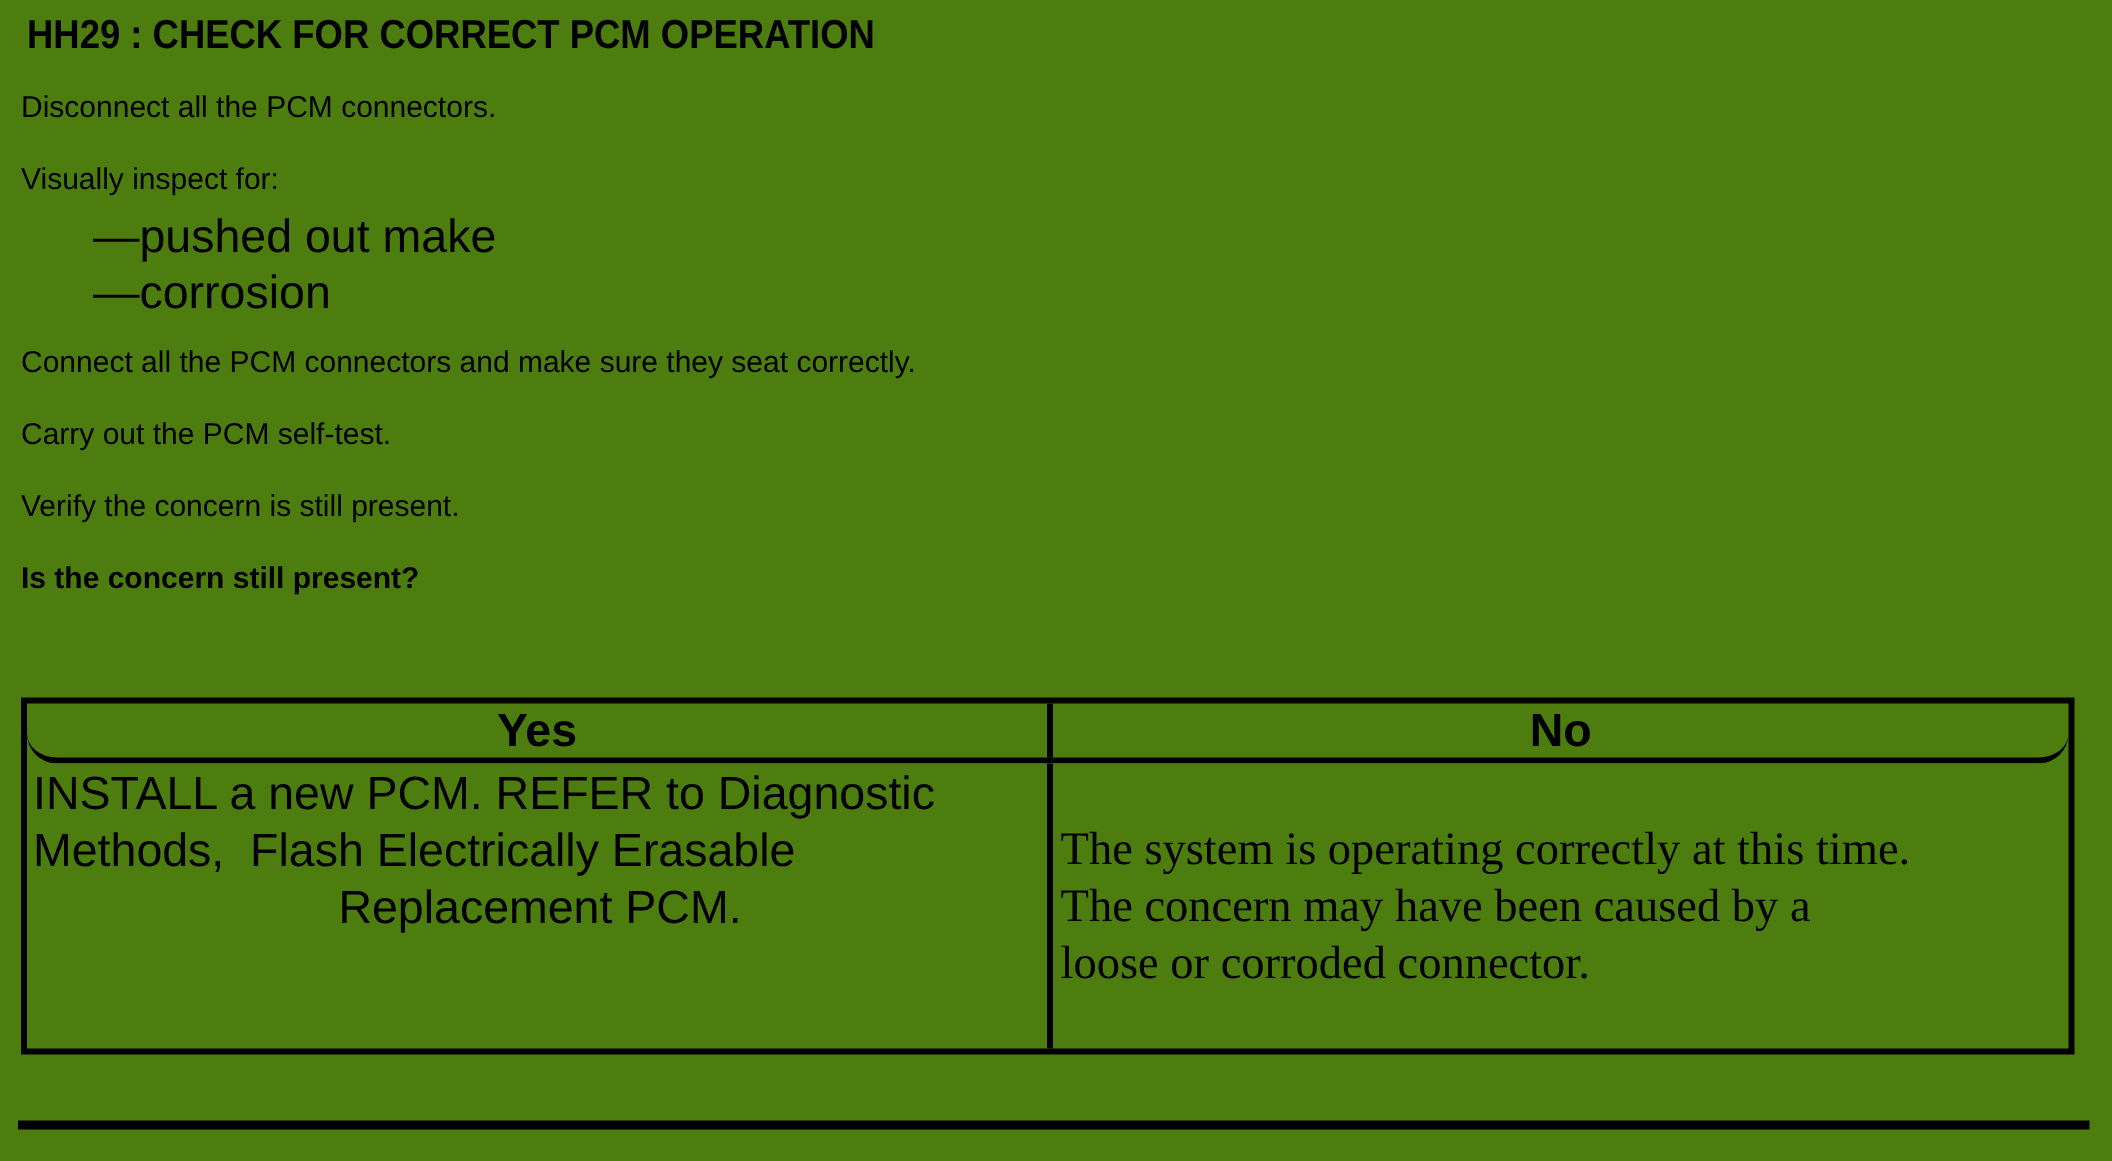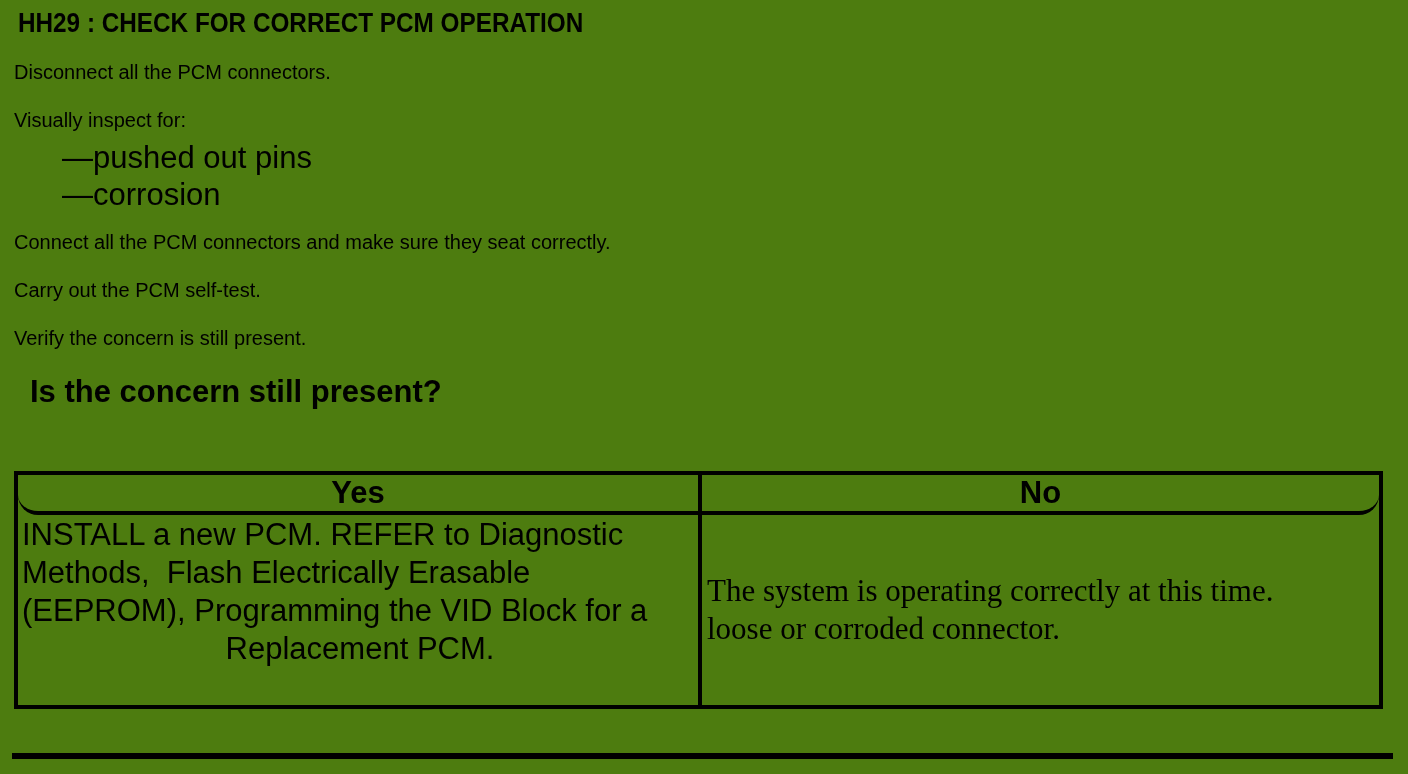--- a/index.html
+++ b/index.html
@@ -35,24 +35,24 @@
   }
   .para.no-gap { margin-bottom: 0; }
   .dash-item {
     font-size: 31px;
     line-height: 37px;
     padding-left: 48px;
     white-space: pre;
   }
   .dash-item.last { margin-bottom: 10px; }
   .question {
-    font-size: 31px;
+    font-size: 20px;
     font-weight: bold;
     line-height: 38px;
-    margin: 16px;
+    margin: 0;
     white-space: pre;
   }
   .dtable {
     box-sizing: border-box;
     width: 1369px;
     border: 4px solid #000;
     margin-top: 60px;
   }
   .dtable-header {
     display: flex;
@@ -110,46 +110,46 @@
 <body>
 
 <div class="page">
 
   <div class="heading">HH29 : CHECK FOR CORRECT PCM OPERATION</div>
 
   <div class="para">Disconnect all the PCM connectors.</div>
 
   <div class="para no-gap">Visually inspect for:</div>
 
-  <div class="dash-item">—pushed out pins</div>
+  <div class="dash-item">—pushed out make</div>
 
   <div class="dash-item last">—corrosion</div>
 
   <div class="para">Connect all the PCM connectors and make sure they seat correctly.</div>
 
   <div class="para">Carry out the PCM self-test.</div>
 
   <div class="para">Verify the concern is still present.</div>
 
   <div class="question">Is the concern still present?</div>
 
   <div class="dtable">
     <div class="dtable-header">
       <div class="hcell yes">Yes</div>
       <div class="hcell no">No</div>
     </div>
     <div class="dtable-body">
       <div class="bcell yes">
         <div class="cell-line">INSTALL a new PCM. REFER to Diagnostic</div>
         <div class="cell-line">Methods,  Flash Electrically Erasable</div>
-        <div class="cell-line">(EEPROM), Programming the VID Block for a</div>
         <div class="cell-line centered">Replacement PCM.</div>
       </div>
       <div class="bcell no">
         <div class="cell-line">The system is operating correctly at this time.</div>
+        <div class="cell-line">The concern may have been caused by a</div>
         <div class="cell-line">loose or corroded connector.</div>
       </div>
     </div>
   </div>
 
   <div class="bottom-rule"></div>
 
 </div>
 
 </body></html>

